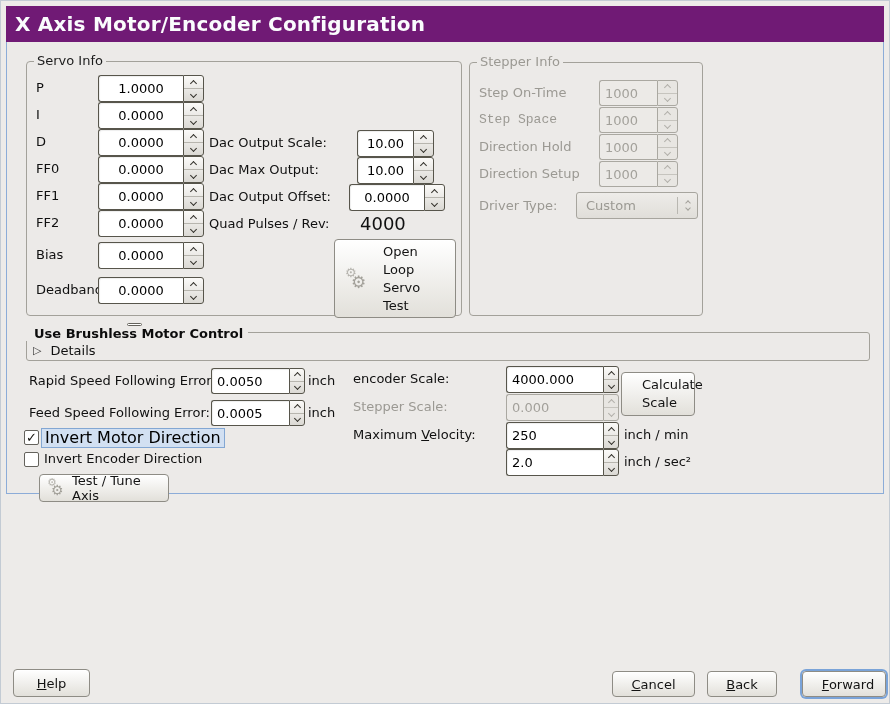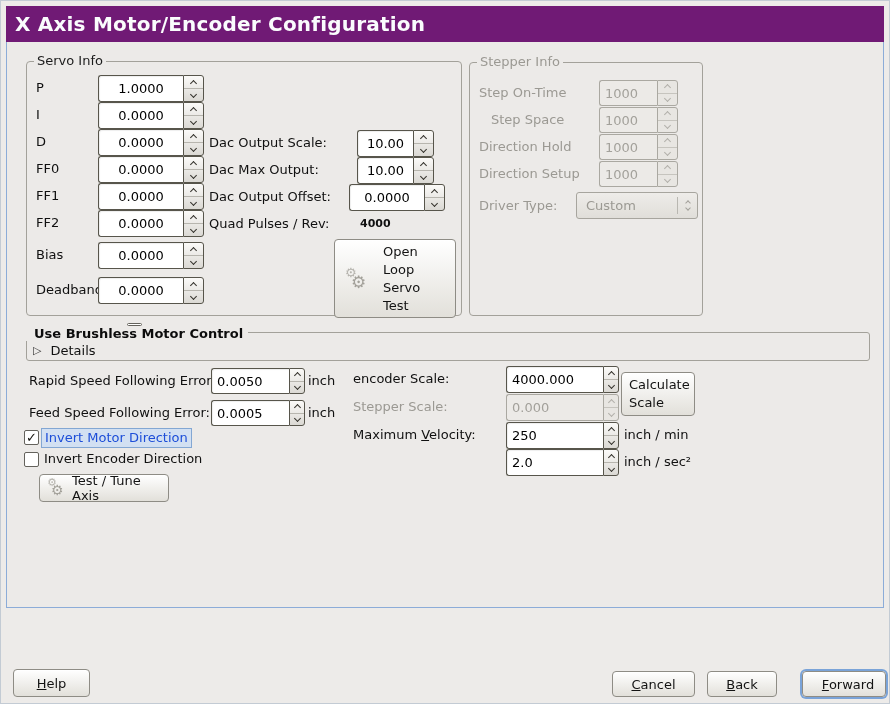--- a/index.html
+++ b/index.html
@@ -6,21 +6,21 @@
   html,body { background:#d9dde2; }
   body { font-family:"DejaVu Sans","Liberation Sans",sans-serif; }
 
   .window { position:relative; width:890px; height:704px; background:#edebe9;
             box-shadow: inset 0 0 0 1px #c3cbd4; overflow:hidden; }
 
   .titlebar { position:absolute; left:6px; top:6px; width:878px; height:36px;
               background:#701a75; color:#fafcfd; font-size:20px; font-weight:bold;
               line-height:36px; padding-left:9px; letter-spacing:.2px; }
 
-  .content { position:absolute; left:6px; top:42px; width:878px; height:566px;
+  .content { position:absolute; left:6px; top:42px; width:878px; height:452px;
              background:#eceae8; border:1px solid #8cacd8; border-top:none; }
 
   .frame { position:absolute; border:1px solid #a3a19a; border-radius:4px; }
   .frame-label { position:absolute; font-size:13px; color:#1c1c1c; background:#eceae8;
                  padding:0 3px; height:16px; line-height:16px; white-space:nowrap; }
   .frame-label.dis { color:#9b9993; }
 
   .lbl { position:absolute; font-size:13px; color:#101010; height:26px; line-height:26px; white-space:nowrap; }
   .lbl.dis { color:#9b9993; }
   .mn { text-decoration:underline; }
@@ -67,23 +67,23 @@
   .gears .g1 { position:absolute; left:0; top:0; font-size:13px; color:#b6b4ae; }
   .gears .g2 { position:absolute; left:6px; top:7px; font-size:17px; color:#a3a19a; }
 
   .expander { position:absolute; display:flex; align-items:center; font-size:13px; color:#101010; }
   .expander .tri { font-size:11px; margin-right:9px; color:#2c2c2c; }
 
   .cb-caption { position:absolute; display:flex; align-items:center; background:#eceae8; padding:0 5px; height:18px; }
   .cb-caption .bold { font-size:13px; font-weight:bold; color:#0c0c0c; margin-left:9px; white-space:nowrap; }
 
   .focus-label { position:absolute; background:#d2e0f2; border:1px solid #83a7d3;
-                 font-size:13px; color:#1d4ed8; height:20px; line-height:18px; padding:0 3px; white-space:nowrap; }
-
-  .static-val { position:absolute; font-size:11px; color:#101010; height:26px; line-height:26px;font-weight:bold; }
+                 font-size:16px; color:#000000; height:20px; line-height:18px; padding:0 3px; white-space:nowrap; }
+
+  .static-val { position:absolute; font-size:18px; color:#101010; height:26px; line-height:26px; }
   .footer-btn-label { pointer-events:none; }
 </style>
 </head>
 <body>
 
 <div class="window">
 
   <div class="titlebar">X Axis Motor/Encoder Configuration</div>
 
   <div class="content">
@@ -237,21 +237,21 @@
       <span class="multiline" style="margin-left:14px;">Open
 Loop
 Servo
 Test</span>
     </div>
 
     <div class="frame" style="left:462px; top:20px; width:234px; height:254px;"></div>
     <div class="frame-label dis" style="left:470px; top:12px;">Stepper Info</div>
 
     <div class="lbl dis" style="left:472px; top:38px;">Step On-Time</div>
-    <div class="lbl dis" style="left:484px; top:65px;">Step Space</div>
+    <div class="lbl dis" style="left:472px; top:65px;font-family:Liberation Mono, monospace;">Step Space</div>
     <div class="lbl dis" style="left:472px; top:92px;">Direction Hold</div>
     <div class="lbl dis" style="left:472px; top:119px;">Direction Setup</div>
     <div class="lbl dis" style="left:472px; top:151px;">Driver Type:</div>
 
     <div class="spinbox disabled" style="left:592px; top:38px; width:79px; height:26px;">
       <input disabled="" value="1000" style="">
       <div class="btns">
           <span class="sb up">
             <i class="chev u"></i>
           </span>
@@ -360,21 +360,21 @@
       <div class="btns narrow">
           <span class="sb up">
             <i class="chev u"></i>
           </span>
           <span class="sb">
             <i class="chev d"></i>
           </span>
         </div>
     </div>
 
-    <div class="btn" style="left:614px; top:330px; width:74px; height:44px; justify-content:flex-start; padding-left:7px;">
+    <div class="btn" style="left:614px; top:330px; width:74px; height:44px; justify-content:flex-start; padding-left:20px;">
       <span class="multiline">Calculate
 Scale</span>
     </div>
 
     <div class="lbl" style="left:346px; top:380px;"><span>Maximum </span><span class="mn">V</span><span>elocity:</span></div>
     <div class="spinbox" style="left:499px; top:380px; width:113px;">
       <input value="250" style="">
       <div class="btns narrow">
           <span class="sb up">
             <i class="chev u"></i>

